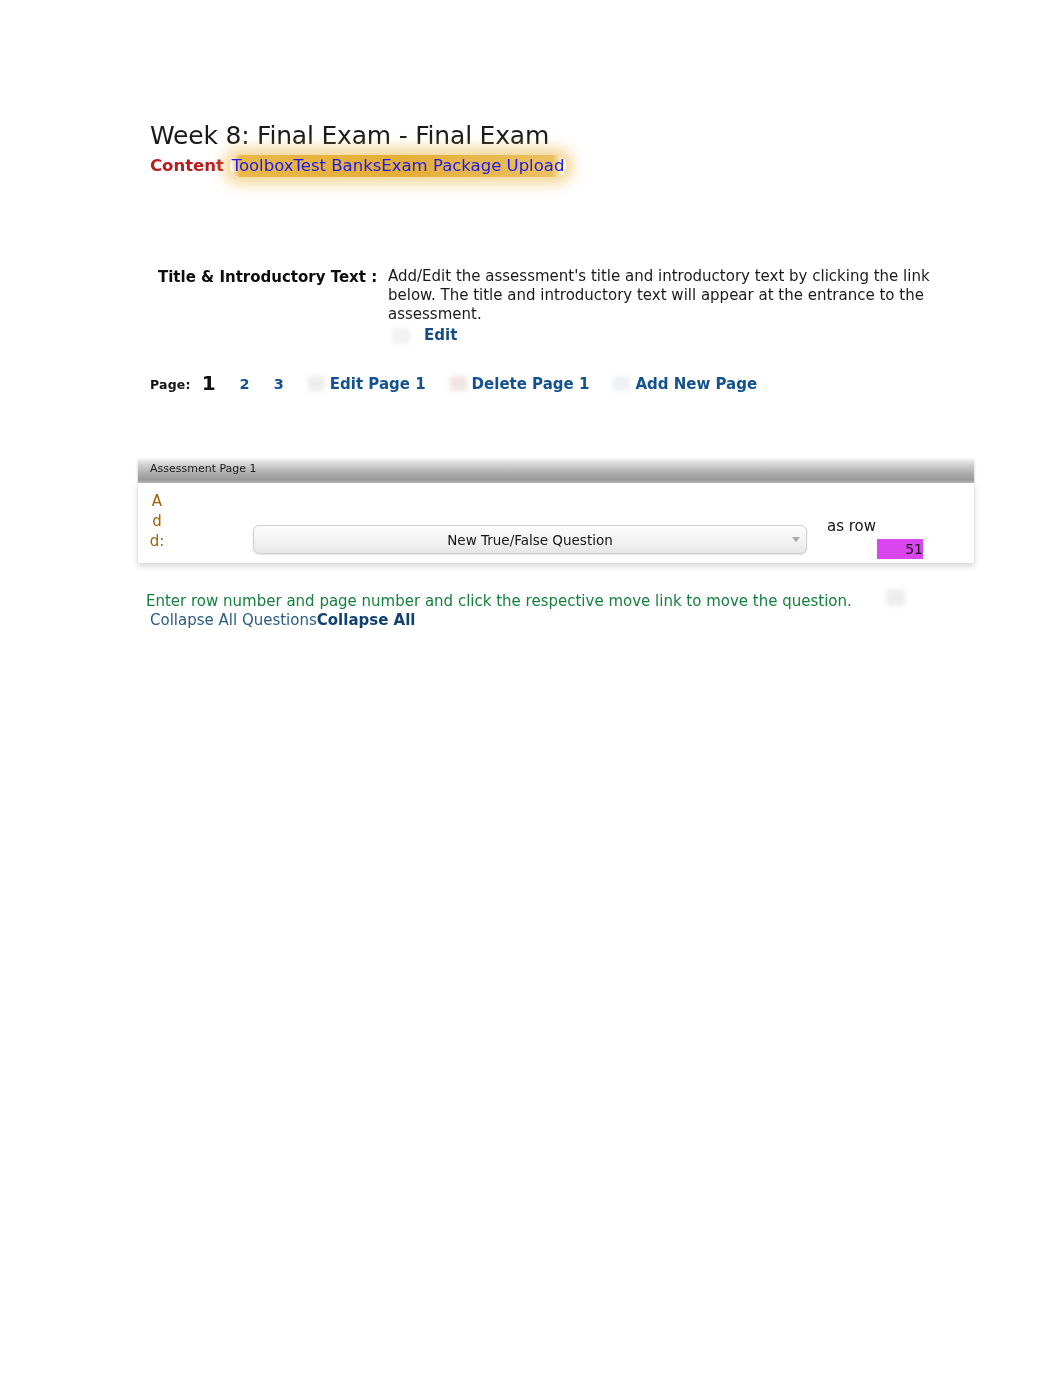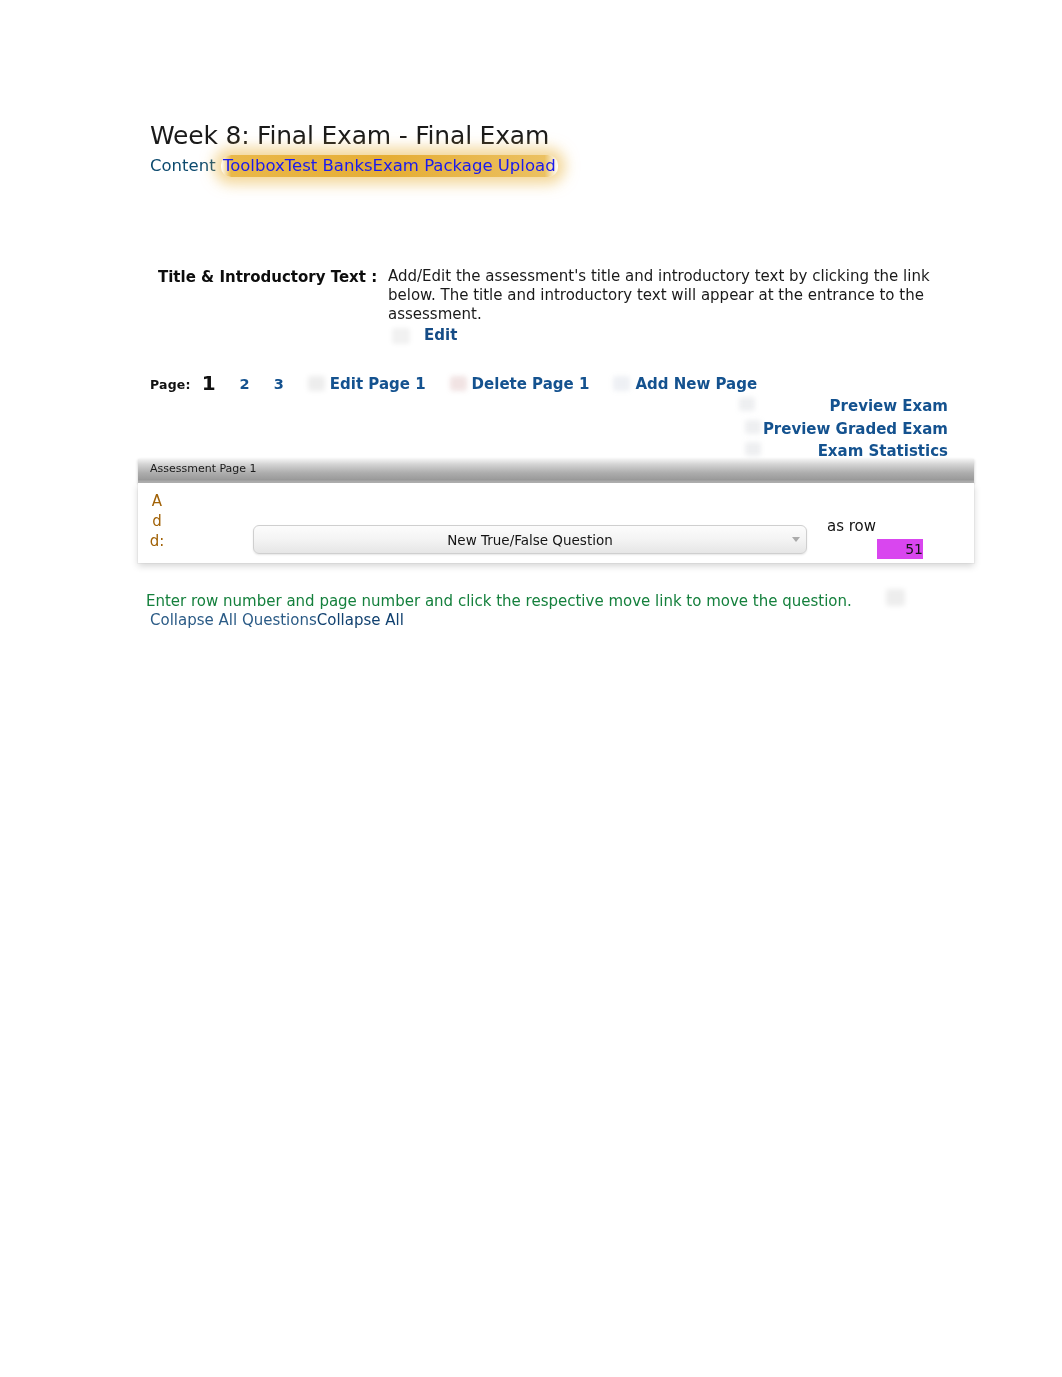--- a/index.html
+++ b/index.html
@@ -38,21 +38,22 @@
 
   .breadcrumb {
     position: absolute;
     left: 126px;
     top: 155px;
     font-size: 16.5px;
     white-space: nowrap;
     line-height: 22px;
   }
   .breadcrumb .crumb-static {
-    color: #0c4a6e;
+    color: #b91c1c;
+    font-weight: bold;
   }
   .breadcrumb .crumb-highlight {
     background: linear-gradient(to right,
         rgba(232,178,58,0.0) 0%,
         rgba(232,178,58,0.92) 3%,
         rgba(228,170,45,0.96) 50%,
         rgba(232,182,70,0.85) 96%,
         rgba(232,178,58,0.0) 100%);
     box-shadow: 0 0 14px 7px rgba(233,182,70,0.55);
     padding: 1px 2px 2px 2px;
@@ -317,21 +318,21 @@
     white-space: nowrap;
   }
   .collapse-plain {
     color: #2b5b86;
     text-decoration: none;
     font-weight: 400;
   }
   .collapse-bold {
     color: #10406f;
     text-decoration: none;
-    font-weight: normal;
+    font-weight: bold;
   }
 </style>
 </head>
 <body>
 
 <div class="page">
 
   <div class="doc-title">Week 8: Final Exam - Final Exam</div>
 
   <div class="breadcrumb"><span class="crumb-static">Content </span><span class="crumb-highlight"><a class="crumb-link" href="#">Toolbox</a><a class="crumb-link" href="#">Test Banks</a><a class="crumb-link" href="#">Exam Package Upload</a></span></div>
@@ -339,25 +340,20 @@
   <div class="intro-block">
     <div class="intro-label">Title &amp; Introductory Text :</div>
     <div class="intro-body">Add/Edit the assessment's title and introductory text by clicking the link below. The title and introductory text will appear at the entrance to the assessment.</div>
     <div class="intro-edit-wrap">
       <a class="link-strong" href="#">Edit</a>
     </div>
   </div>
 
   <div class="page-nav"><span class="nav-cell pg-label">Page:</span><span class="nav-cell pg-current">1</span><a class="nav-cell pg-link" href="#">2</a><a class="nav-cell pg-link" href="#">3</a><a class="nav-cell nav-action smudge-gray" href="#">Edit Page 1</a><a class="nav-cell nav-action smudge-red" href="#">Delete Page 1</a><a class="nav-cell nav-action smudge-blue" href="#">Add New Page</a></div>
 
-  <div class="right-links">
-    <a class="rl-1" href="#">Preview Exam</a>
-    <a class="rl-2" href="#">Preview Graded Exam</a>
-    <a class="rl-3" href="#">Exam Statistics</a>
-  </div>
 
   <div class="assess-section">
     <div class="assess-bar">
       <span class="assess-bar-label">Assessment Page 1</span>
     </div>
     <div class="add-panel">
       <span class="add-label">Add:</span>
       <div class="add-select">
         <span>New True/False Question</span>
         <span class="add-select-arrow"></span>

